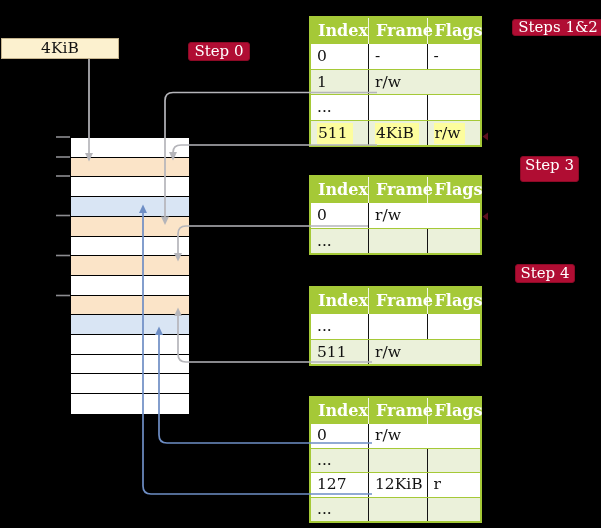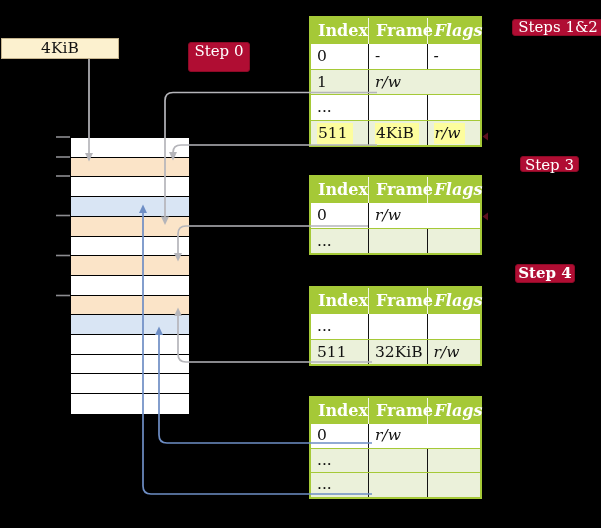--- a/index.html
+++ b/index.html
@@ -12,24 +12,24 @@
     position:absolute;left:1px;top:38px;width:118px;height:21px;
     background:#FCF1CF;border:1px solid #C5B48E;box-sizing:border-box;
     color:#111;font-size:15.5px;line-height:19px;text-align:center;
   }
   
   .step-label{
     position:absolute;background:#B00D33;color:#fff;border-radius:3px;
     font-size:15px;text-align:center;box-sizing:border-box;
     border:1px solid #8c0a26;
   }
-  .lbl-step0 {left:188px;top:42px;width:62px;height:30px;line-height:17px;}
+  .lbl-step0 {left:188px;top:42px;width:62px;height:19px;line-height:17px;}
   .lbl-steps12{left:512px;top:19px;width:92px;height:17px;line-height:15px;border-top-right-radius:0;border-bottom-right-radius:0;}
-  .lbl-step3 {left:520px;top:156px;width:59px;height:16px;line-height:16px;}
-  .lbl-step4 {left:515px;top:264px;width:60px;height:19px;line-height:17px;font-weight:bold;}
+  .lbl-step3 {left:520px;top:156px;width:59px;height:26px;line-height:16px;}
+  .lbl-step4 {left:515px;top:264px;width:60px;height:19px;line-height:17px;}
   
   .memstrip{
     position:absolute;left:70px;top:137px;width:120px;height:278px;
     border:1px solid #000;box-sizing:border-box;background:#fff;
   }
   .mrow{height:19.71px;box-sizing:border-box;border-bottom:1px solid #000;}
   .mrow:last-child{border-bottom:none;}
   .m-free{background:#FFFFFF;}
   .m-page-table{background:#FBE4C8;}
   .m-mapped{background:#D9E5F4;}
@@ -41,21 +41,21 @@
   .t1{top:16px;} .t2{top:175px;} .t3{top:286px;} .t4{top:396px;}
   .thead{display:flex;background:#A5C937;color:#fff;font-weight:bold;font-size:16px;}
   .th{height:26px;line-height:26px;padding-left:7px;box-sizing:border-box;}
   .th + .th{border-left:1.5px solid rgba(255,255,255,.85);}
   .trow{display:flex;font-size:15.5px;color:#121212;background:#fff;}
   .trow.alt{background:#EBF1DA;}
   .trow + .trow{border-top:1.5px solid #A5C937;}
   .td{height:24.5px;line-height:24px;padding-left:6px;box-sizing:border-box;overflow:hidden;}
   .t4 .td{height:23.5px;line-height:23px;}
   .td + .td{border-left:1.5px solid #141414;}
-  .c-index{width:57px;} .c-frame{width:58.5px;} .c-flags{width:53.5px;font-style:italic;}
+  .c-index{width:57px;} .c-frame{width:58.5px;} .c-flags{width:53.5px;}
   .hl{background:#FDFD9E;padding:1px 5px 2px 1px;}
   
   .overlay{position:absolute;left:0;top:0;pointer-events:none;z-index:6;}
 </style>
 </head>
 <body>
 
 <div class="stage">
 
   <div class="frame-box">4KiB</div>
@@ -132,39 +132,43 @@
       <div class="th c-frame">Frame</div>
       <div class="th c-flags">Flags</div>
     </div>
     <div class="trow">
       <div class="td c-index">...</div>
       <div class="td c-frame"></div>
       <div class="td c-flags"></div>
     </div>
     <div class="trow alt">
       <div class="td c-index">511</div>
-      <div class="td c-frame">32KiB</div>
       <div class="td c-flags">r/w</div>
     </div>
   </div>
 
   <div class="ptable t4">
     <div class="thead">
       <div class="th c-index">Index</div>
       <div class="th c-frame">Frame</div>
       <div class="th c-flags">Flags</div>
     </div>
     <div class="trow">
       <div class="td c-index">0</div>
       <div class="td c-flags">r/w</div>
     </div>
     <div class="trow alt">
       <div class="td c-index">...</div>
       <div class="td c-frame"></div>
       <div class="td c-flags"></div>
+    </div>
+    <div class="trow">
+      <div class="td c-index">127</div>
+      <div class="td c-frame">12KiB</div>
+      <div class="td c-flags">r</div>
     </div>
     <div class="trow alt">
       <div class="td c-index">...</div>
       <div class="td c-frame"></div>
       <div class="td c-flags"></div>
     </div>
   </div>
 
   <svg class="overlay" width="601" height="528" viewBox="0 0 601 528">
 

